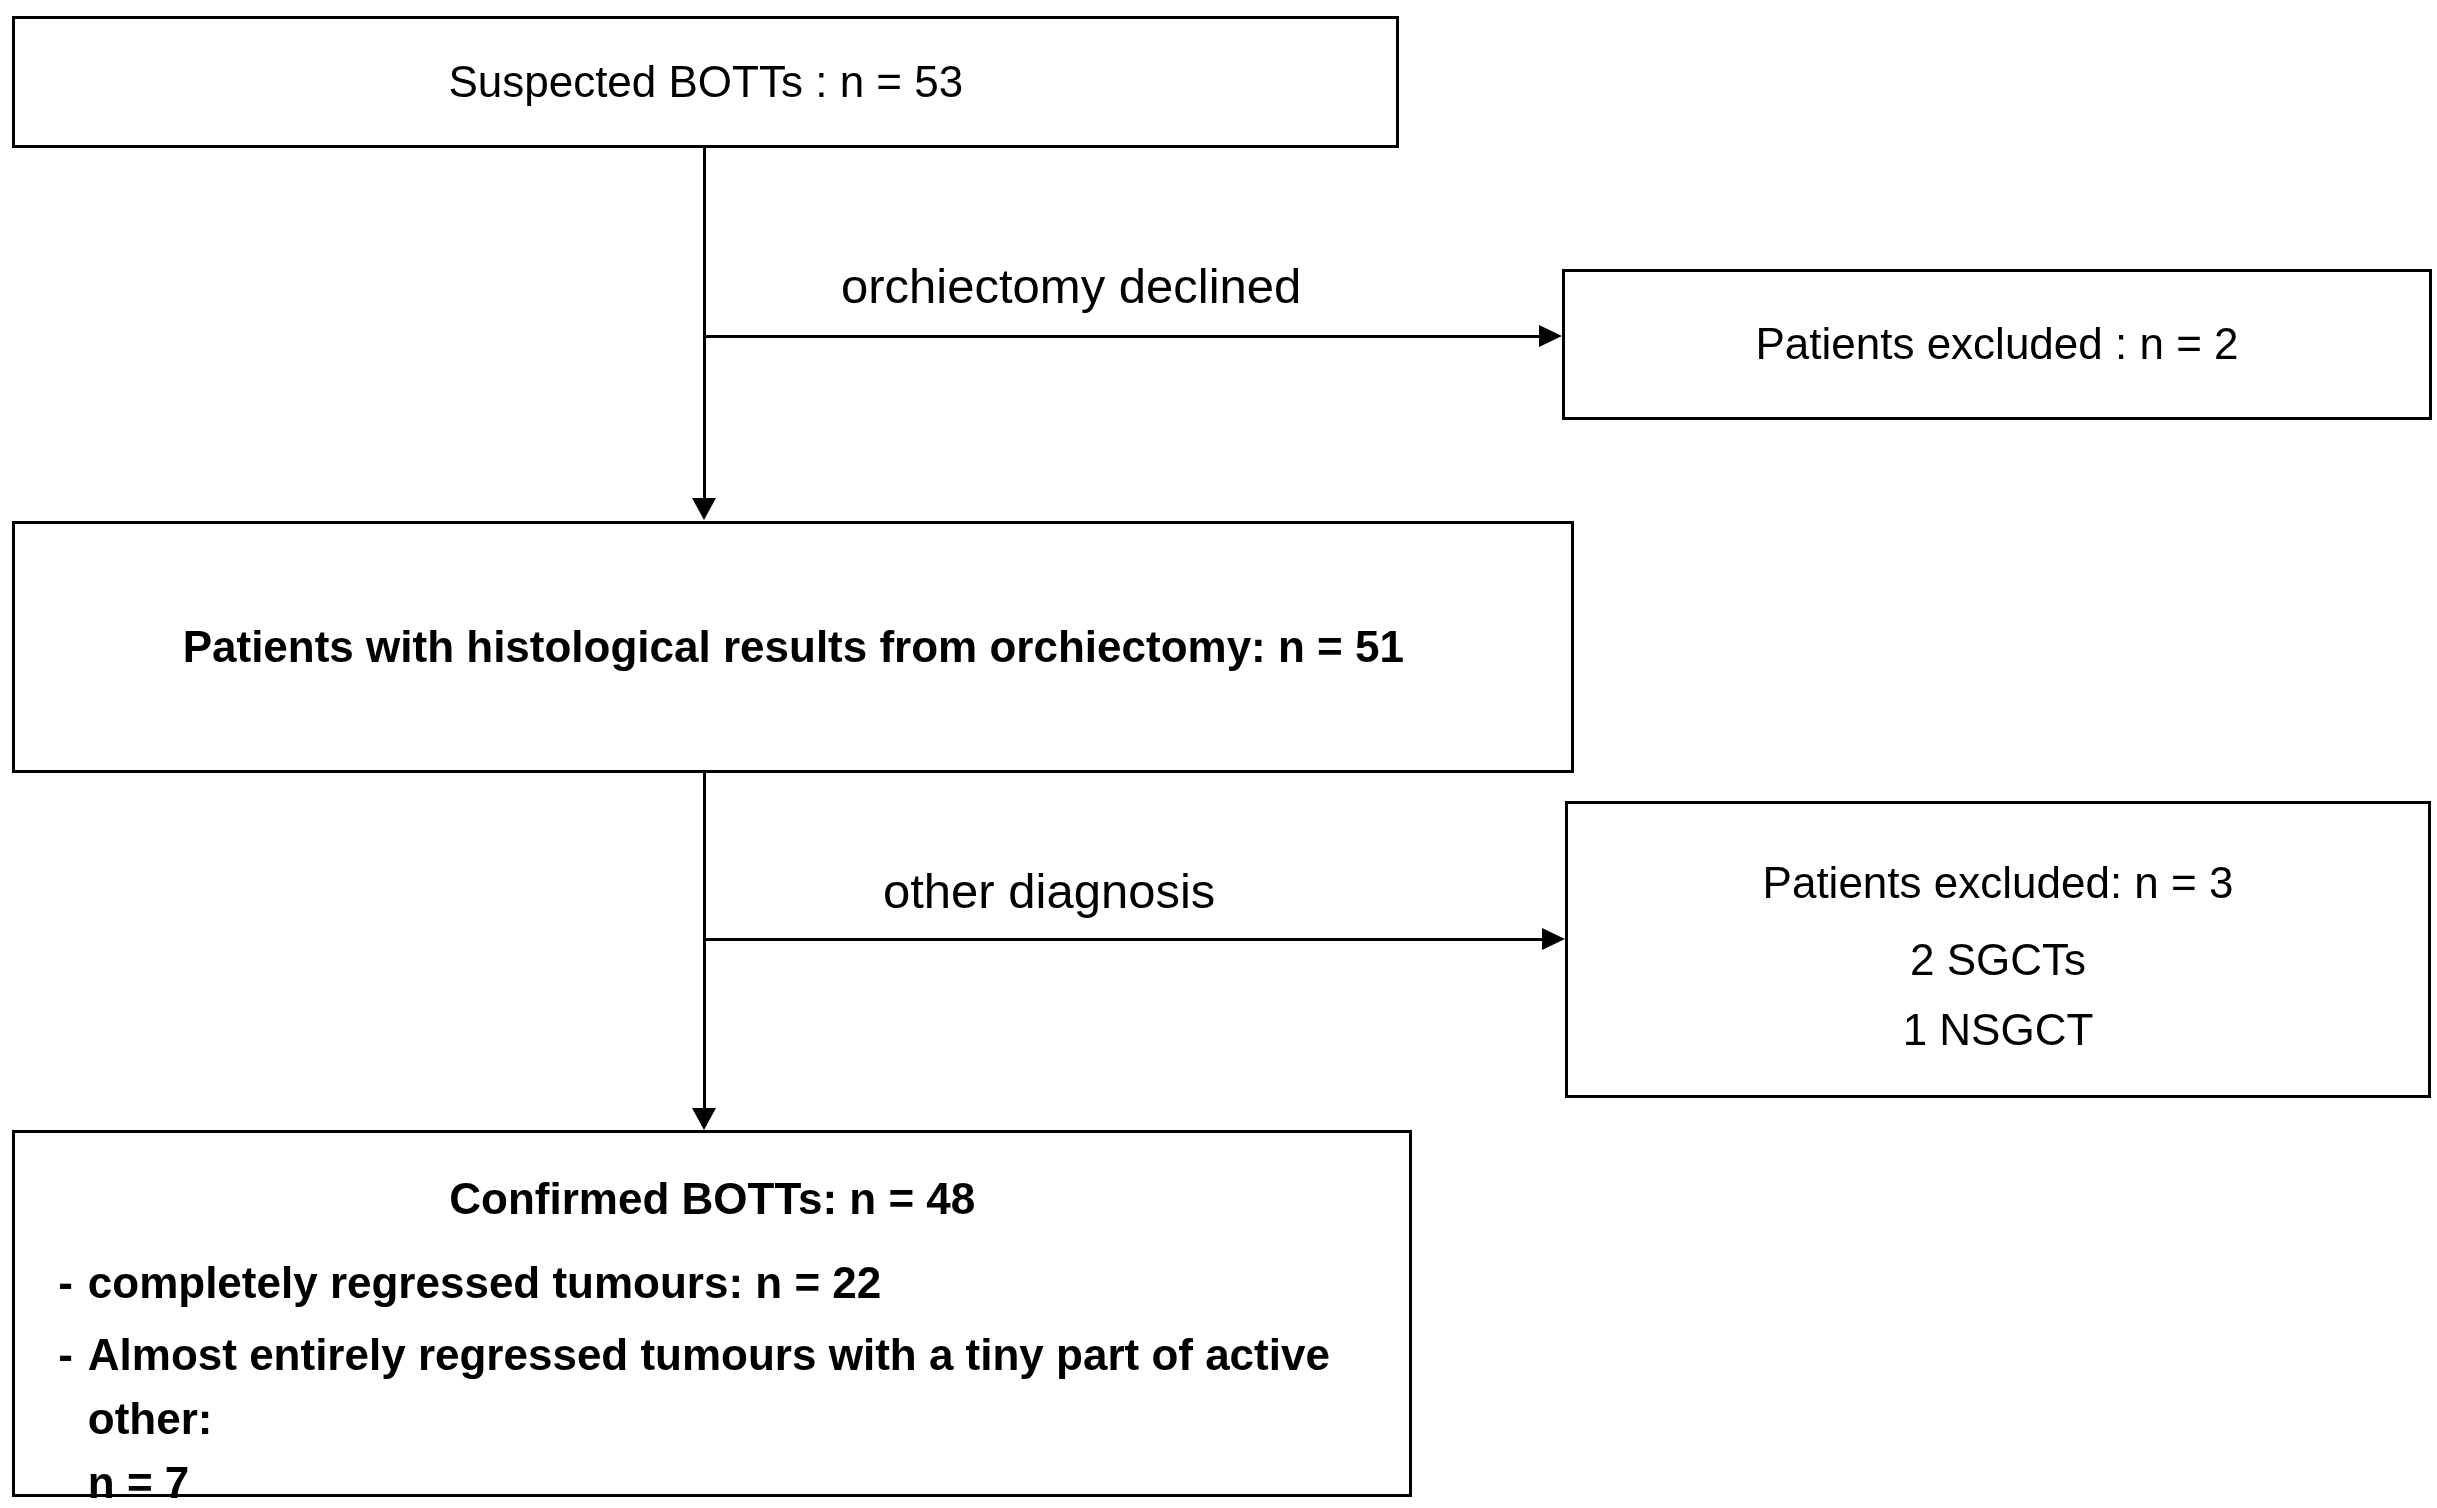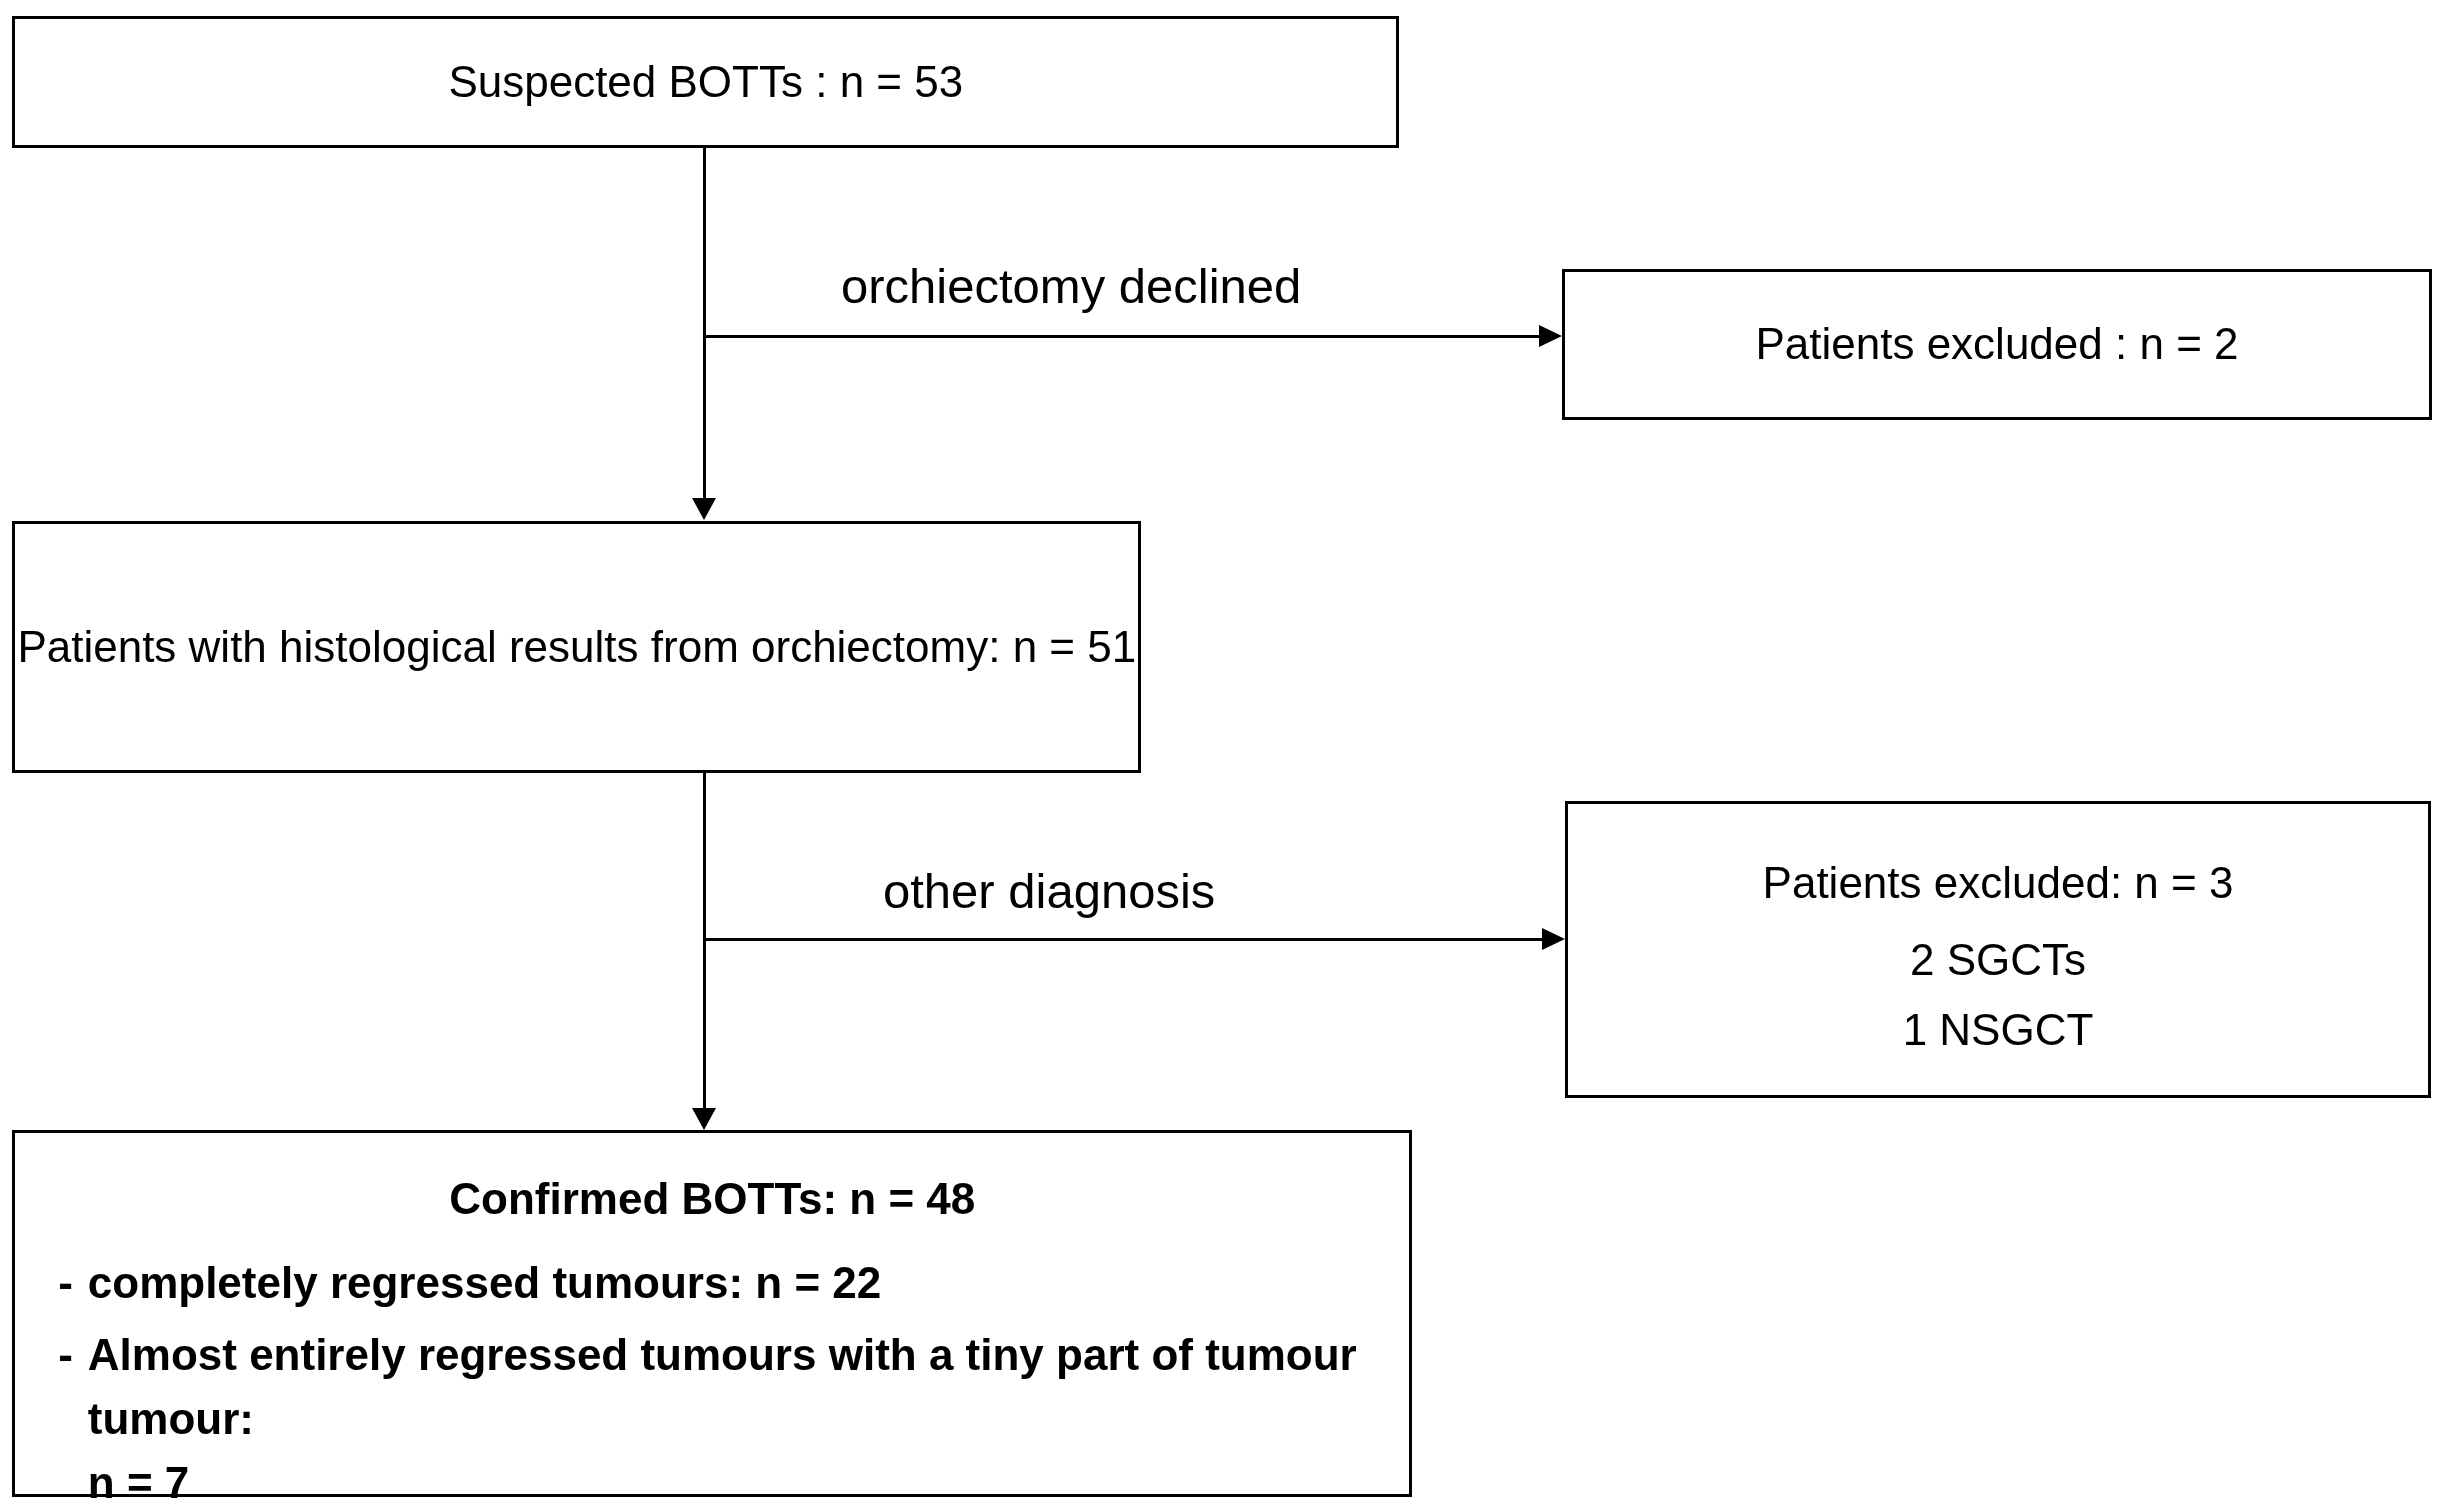--- a/index.html
+++ b/index.html
@@ -100,21 +100,21 @@
   <div class="arrowhead-down" style="left:692px; top:498px;"></div>
 
   <div class="hline" style="left:703px; top:335px; width:838px; height:3.1px;"></div>
   <div class="arrowhead-right" style="left:1539px; top:325px;"></div>
   <div class="edge-label" style="left:841px; top:258px;">orchiectomy declined</div>
 
   <div class="node center" style="left:1562px; top:269px; width:870px; height:151px;">
     <span>Patients excluded : n = 2</span>
   </div>
 
-  <div class="node center" style="left:12.3px; top:521px; width:1129px; height:252px;">
+  <div class="node center" style="left:12.3px; top:521px; width:1562px; height:252px;font-weight:bold;">
     <span>Patients with histological results from orchiectomy: n = 51</span>
   </div>
 
   <div class="vline" style="left:703px; top:773px; width:3.1px; height:336px;"></div>
   <div class="arrowhead-down" style="left:692px; top:1108px;"></div>
 
   <div class="hline" style="left:703px; top:938px; width:840px; height:3.1px;"></div>
   <div class="arrowhead-right" style="left:1542px; top:928px;"></div>
   <div class="edge-label" style="left:883px; top:863px;">other diagnosis</div>
 
@@ -129,21 +129,21 @@
     <div class="bullet-list">
       <div class="bullet">
         <span class="dash">-</span>
         <span class="bullet-text">
           <div>completely regressed tumours: n = 22</div>
         </span>
       </div>
       <div class="bullet">
         <span class="dash">-</span>
         <span class="bullet-text">
-          <div>Almost entirely regressed tumours with a tiny part of tumour tumour:</div>
+          <div>Almost entirely regressed tumours with a tiny part of active other:</div>
           <div>n = 7</div>
         </span>
       </div>
     </div>
   </div>
 
 </div>
 
 
 </body></html>

